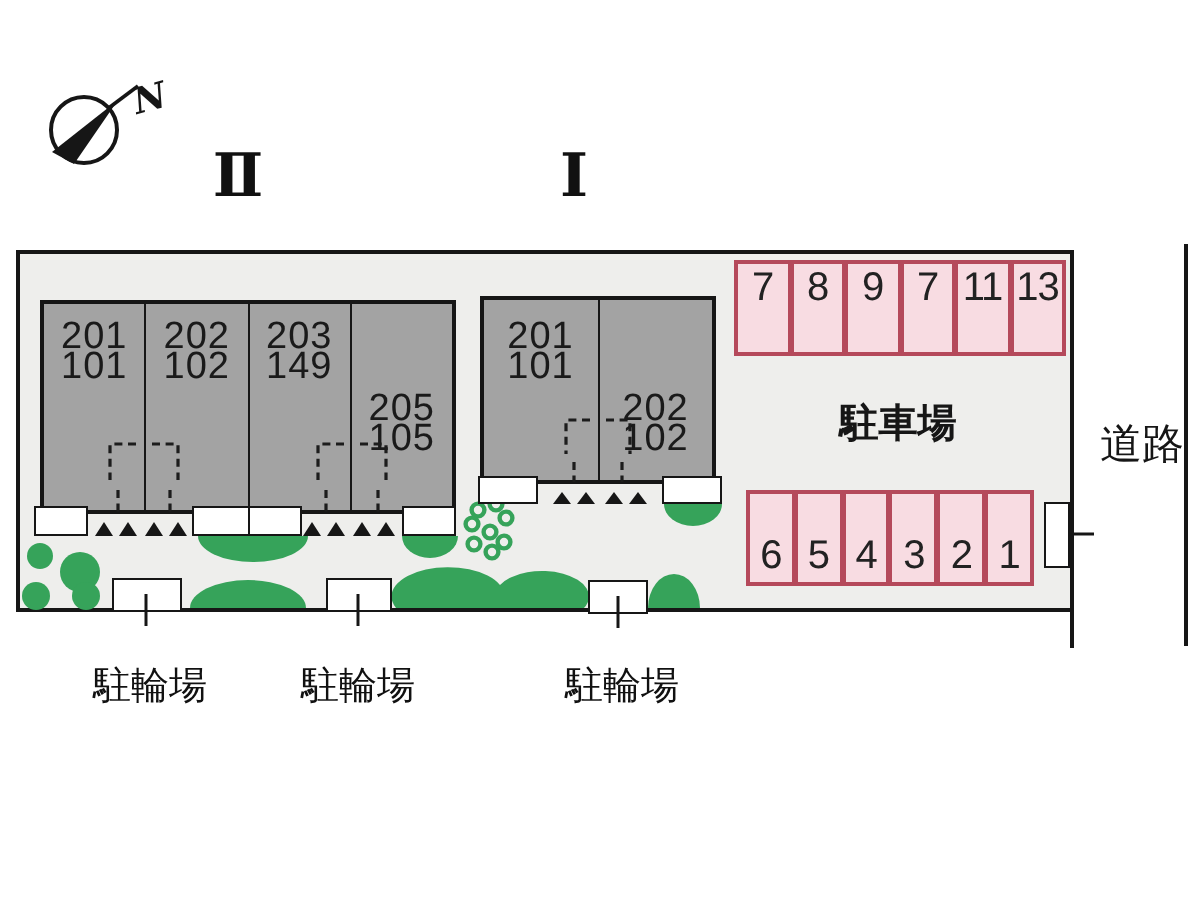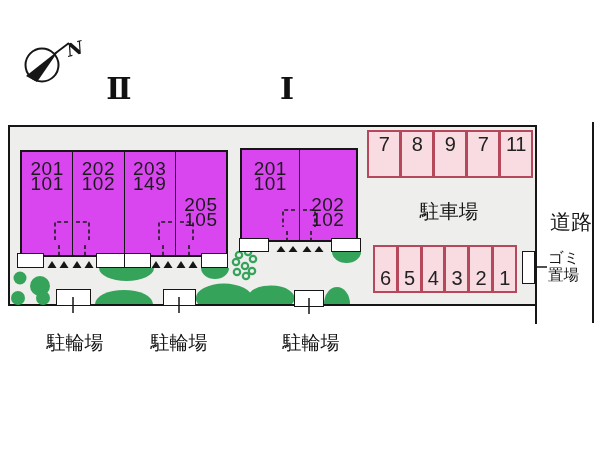--- a/index.html
+++ b/index.html
@@ -6,21 +6,21 @@
   #canvas{
     position:relative;width:600px;height:450px;background:#ffffff;overflow:hidden;
     font-family:"Liberation Sans","DejaVu Sans",sans-serif;color:#161616;
   }
   .abs{position:absolute;}
   
   #site{left:8px;top:125px;width:529px;height:181px;background:#eeeeec;border:2.5px solid #161616;box-sizing:border-box;}
   #road-line{left:592px;top:122px;width:2px;height:201px;background:#161616;}
   #edge-ext{left:534.5px;top:304px;width:2.5px;height:20px;background:#161616;}
   
-  .building{background:#d946ef;border:2px solid #161616;box-sizing:border-box;display:flex;}
+  .building{background:#a3a3a3;border:2px solid #161616;box-sizing:border-box;display:flex;}
   #building-2{left:20px;top:150px;width:208px;height:107px;}
   #building-1{left:240px;top:148px;width:118px;height:94px;}
   .unit{flex:1;border-right:1.6px solid #161616;padding-top:9px;text-align:center;
         font-size:19px;line-height:15px;letter-spacing:0.5px;color:#1a1a1a;}
   #building-1 .unit{padding-top:11px;}
   .unit:last-child{border-right:none;margin-top:36px;}
   .unit span{display:block;}
   
   .bldg-label{top:72px;width:40px;text-align:center;font-family:"DejaVu Serif","DejaVu Sans","Liberation Serif",serif;
               font-weight:bold;font-size:30px;line-height:34px;color:#111;}
@@ -32,21 +32,21 @@
   
   .prow{display:flex;box-sizing:border-box;}
   .pcell{flex:1;background:#f8dce2;border:2px solid #b5495b;box-sizing:border-box;
          display:flex;justify-content:center;font-size:20px;letter-spacing:-0.5px;color:#222;}
   .pcell + .pcell{border-left-width:1px;}
   #parking-top{left:367px;top:130px;width:166px;height:48px;}
   #parking-top .pcell{align-items:flex-start;padding-top:1px;}
   #parking-bottom{left:373px;top:245px;width:144px;height:48px;}
   #parking-bottom .pcell{align-items:flex-end;padding-bottom:1px;}
   
-  #parking-label{left:397px;top:198px;width:104px;text-align:center;font-size:19.5px;}
+  #parking-label{left:397px;top:198px;width:104px;text-align:center;font-size:19.5px;font-weight:bold;}
   #road-label{left:546px;top:208px;width:50px;text-align:center;font-size:21px;}
   #garbage-label{left:548px;top:250px;width:46px;font-size:15.5px;line-height:16.5px;}
   .bike-label{top:330px;width:60px;text-align:center;font-size:19px;color:#111;}
   #bike-label-1{left:45px;} #bike-label-2{left:149px;} #bike-label-3{left:281px;}
   
   #garbage-box{left:522px;top:251px;width:13px;height:33px;background:#fff;border:1.6px solid #161616;box-sizing:border-box;}
   .bike-box{background:#fff;border:1.8px solid #161616;box-sizing:border-box;}
   #bike-box-1{left:56px;top:289px;width:35px;height:17px;}
   #bike-box-2{left:163px;top:289px;width:33px;height:17px;}
   #bike-box-3{left:294px;top:290px;width:30px;height:17px;}
@@ -133,20 +133,21 @@
   <div class="abs porch" style="left:201px;top:253px;width:27px;height:15px;"></div>
   <div class="abs porch" style="left:239px;top:238px;width:30px;height:14px;"></div>
   <div class="abs porch" style="left:331px;top:238px;width:30px;height:14px;"></div>
 
   <div class="abs prow" id="parking-top">
     <div class="pcell">7</div>
     <div class="pcell">8</div>
     <div class="pcell">9</div>
     <div class="pcell">7</div>
     <div class="pcell">11</div>
+    <div class="pcell">13</div>
   </div>
   <div class="abs prow" id="parking-bottom">
     <div class="pcell">6</div>
     <div class="pcell">5</div>
     <div class="pcell">4</div>
     <div class="pcell">3</div>
     <div class="pcell">2</div>
     <div class="pcell">1</div>
   </div>
 
@@ -181,21 +182,17 @@
     <g stroke="#161616" stroke-width="1.5">
       <line x1="73" y1="297" x2="73" y2="313"></line>
       <line x1="179" y1="297" x2="179" y2="313"></line>
       <line x1="309" y1="298" x2="309" y2="314"></line>
       <line x1="536" y1="267" x2="547" y2="267"></line>
     </g>
   </svg>
 
   <div class="abs" id="parking-label">駐車場</div>
   <div class="abs" id="road-label">道路</div>
-  <div class="abs" id="garbage-label">
-    <div>ゴミ</div>
-    <div>置場</div>
-  </div>
   <div class="abs bike-label" id="bike-label-1">駐輪場</div>
   <div class="abs bike-label" id="bike-label-2">駐輪場</div>
   <div class="abs bike-label" id="bike-label-3">駐輪場</div>
 
 </div>
 
 </body></html>

